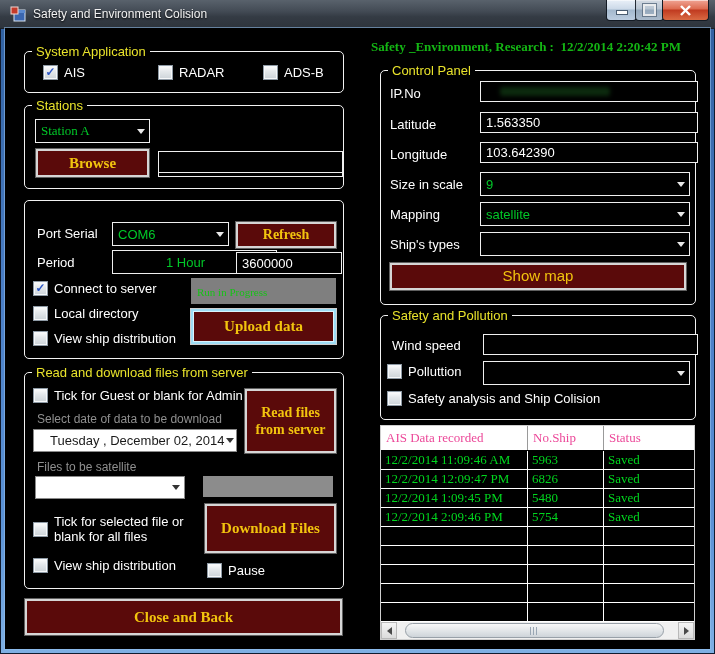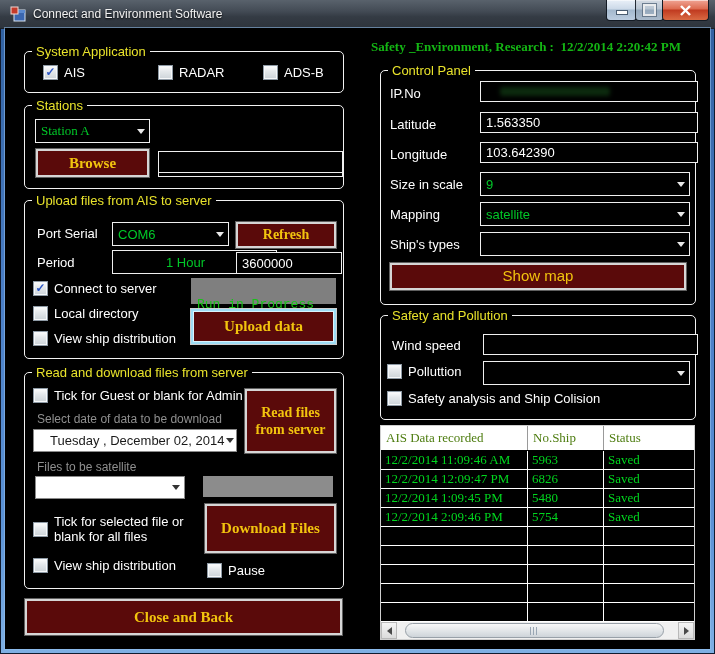--- a/index.html
+++ b/index.html
@@ -50,28 +50,28 @@
   .btn .bt{color:#f2c40e;font-family:"Liberation Serif",serif;font-weight:bold;font-size:15px;line-height:1.25;}
   .btn.sans .bt{font-family:"Liberation Sans",sans-serif;font-weight:normal;font-size:15px;}
   .btn.focus{border:2px solid #9edcf4;outline:1px solid #cfcfcf;box-shadow:inset 0 0 0 1px #d9f4fd;}
   .cb{position:absolute;display:flex;align-items:flex-start;gap:6px;}
   .cbbox{width:13px;height:13px;flex:0 0 13px;border:1px solid #8e9aa5;
     background:linear-gradient(180deg,#fefefe 0%,#e5e9ec 40%,#cdd4d9 100%);
     box-shadow:inset 0 0 0 1px #f6f8fa;display:flex;align-items:center;justify-content:center;}
   .tick{font-style:normal;color:#2b56c5;font-weight:bold;font-size:12px;line-height:13px;}
   .cbl{color:#fff;font-size:13px;line-height:15px;white-space:nowrap;}
   .grayband{position:absolute;background:#7f7f7f;}
-  .grayband .gtext{color:#17c217;font-family:Liberation Mono, monospace;font-size:13px;padding:19px 0 0 6px;display:block;}
+  .grayband .gtext{color:#17c217;font-family:Liberation Serif, serif;font-size:11px;padding:8px 0 0 6px;display:block;}
   .research{position:absolute;color:#14b614;font-family:"Liberation Serif",serif;font-weight:bold;font-size:13px;white-space:pre;}
   .smudge{width:110px;height:9px;margin-left:14px;background:#0c2a0e;filter:blur(2px);border-radius:2px;}
   .pre{white-space:pre;}
   
   .table{position:absolute;left:380px;top:425px;width:313px;background:#000;border:1px solid #cfcfcf;}
   .thead{display:flex;height:24px;background:#fff;border-bottom:1px solid #000;}
-  .th{font-family:"Liberation Serif",serif;font-size:13px;color:#4d7c0f;padding:4px 0 0 5px;box-sizing:border-box;}
+  .th{font-family:"Liberation Serif",serif;font-size:13px;color:#ec4899;padding:4px 0 0 5px;box-sizing:border-box;}
   .th.c1,.td.c1{width:147px;}
   .th.c2,.td.c2{width:76px;}
   .th.c3,.td.c3{flex:1;}
   .th.c1,.th.c2{border-right:1px solid #9a9a9a;}
   .tr{display:flex;height:18px;border-bottom:1px solid #fff;}
   .td{font-family:"Liberation Serif",serif;font-size:13px;color:#00d61e;line-height:18px;
     padding-left:4px;box-sizing:border-box;white-space:nowrap;overflow:hidden;}
   .td.c1,.td.c2{border-right:1px solid #fff;}
   
   .sb{display:flex;height:17px;background:#f0f0f0;align-items:stretch;}
@@ -88,21 +88,21 @@
 <body>
 
 <div class="window">
 
   <div class="titlebar">
     <svg class="app-icon" viewBox="0 0 16 16">
       <rect x="4" y="4" width="11" height="11" fill="#3a66b0" stroke="#d8e4f2" stroke-width="1"></rect>
       <rect x="4" y="4" width="11" height="3" fill="#5b8ad0"></rect>
       <rect x="1" y="1" width="7" height="7" fill="#c23a2b" stroke="#f0d8d4" stroke-width="1"></rect>
     </svg>
-    <span class="win-title">Connect and Environment Software</span>
+    <span class="win-title">Safety and Environment Colision</span>
     <div class="cap min">
       <span class="glyph-min"></span>
     </div>
     <div class="cap max">
       <span class="glyph-max"></span>
     </div>
     <div class="cap close">
       <svg width="13" height="11" viewBox="0 0 13 11">
         <line x1="2" y1="1" x2="11" y2="10" stroke="#ffffff" stroke-width="2.4"></line>
         <line x1="11" y1="1" x2="2" y2="10" stroke="#ffffff" stroke-width="2.4"></line>
@@ -145,21 +145,20 @@
     <span>P23 UTM</span>
   </div>
   <div class="btn" style="left:36px;top:149px;width:109px;height:24px;">
     <span class="bt">Browse</span>
   </div>
   <div class="tf" style="left:158px;top:151px;width:173px;height:20px;">
     <span></span>
   </div>
 
   <div class="group" style="left:24px;top:200px;width:318px;height:157px;"></div>
-  <span class="gtitle" style="left:32px;top:193px;">Upload files from AIS to server</span>
   <span class="lbl" style="left:37px;top:226px;">Port Serial</span>
   <div class="combo" style="left:112px;top:222px;width:115px;height:22px;">
     <span class="cval">COM6</span>
     <span class="cbtn">
         <i class="tri"></i>
       </span>
   </div>
   <div class="btn" style="left:236px;top:222px;width:96px;height:22px;">
     <span class="bt" style="font-size:14px;">Refresh</span>
   </div>

